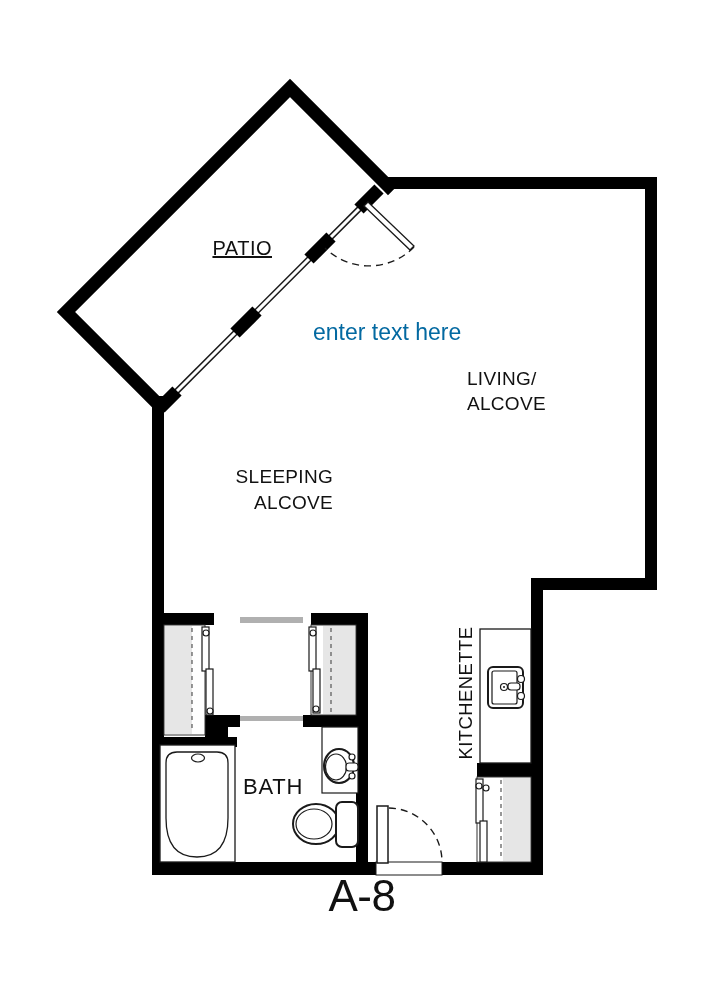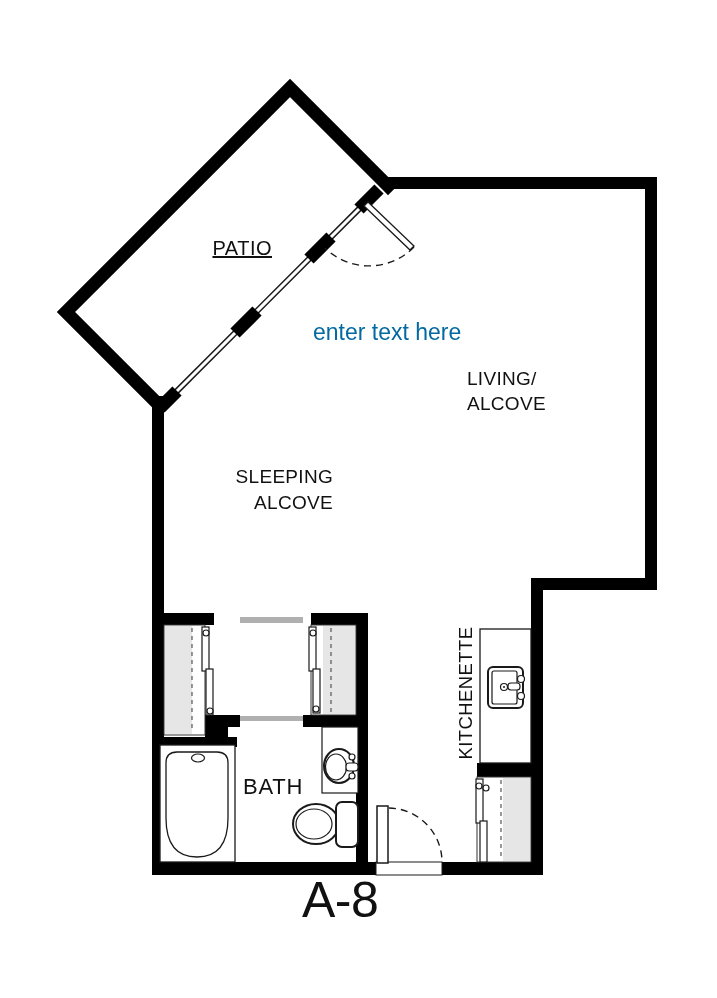--- a/index.html
+++ b/index.html
@@ -22,21 +22,21 @@
   .label-living{left:467px;top:366px;font-size:19px;line-height:25px;letter-spacing:.3px;}
   .label-living span{display:block;}
   .label-sleeping{left:205px;top:464px;width:128px;text-align:right;font-size:19px;line-height:26px;letter-spacing:.3px;}
   .label-sleeping span{display:block;}
   .label-kitchenette{
     left:386px;top:682px;width:160px;height:22px;
     text-align:center;font-size:18.5px;letter-spacing:.4px;
     transform:rotate(-90deg);
   }
   .label-bath{left:243px;top:774px;font-size:22px;letter-spacing:.8px;}
-  .label-unit{left:302px;top:871px;width:120px;font-size:50px;letter-spacing:-.5px;}
+  .label-unit{left:302px;top:871px;width:120px;text-align:center;font-size:44px;letter-spacing:-.5px;}
 </style>
 </head>
 <body>
 
 <div class="canvas">
 
   <svg width="717" height="998" viewBox="0 0 717 998">
 
     <g fill="#000000">
       <rect x="383" y="177" width="274" height="12"></rect>

